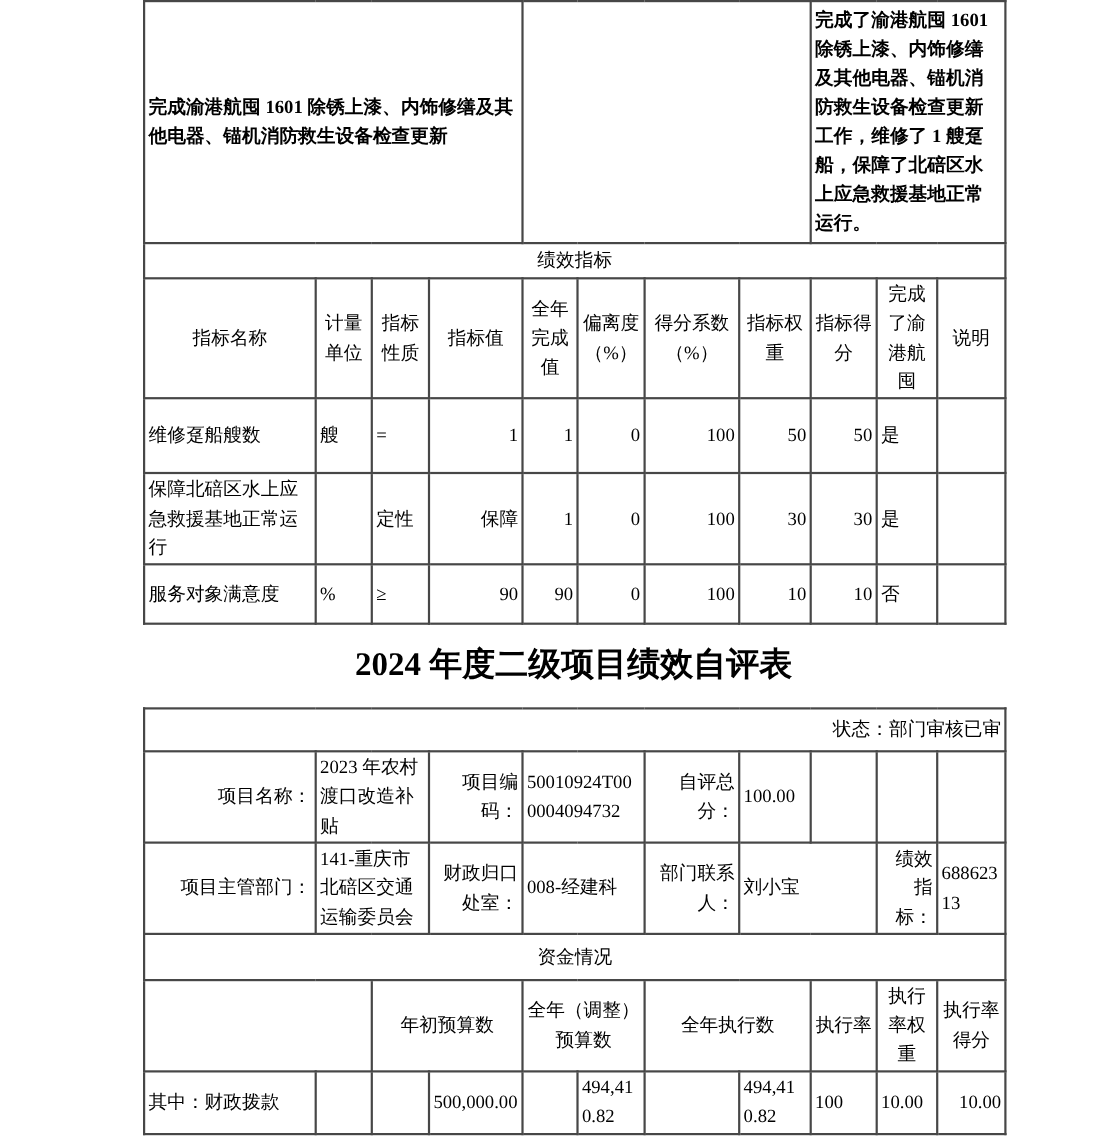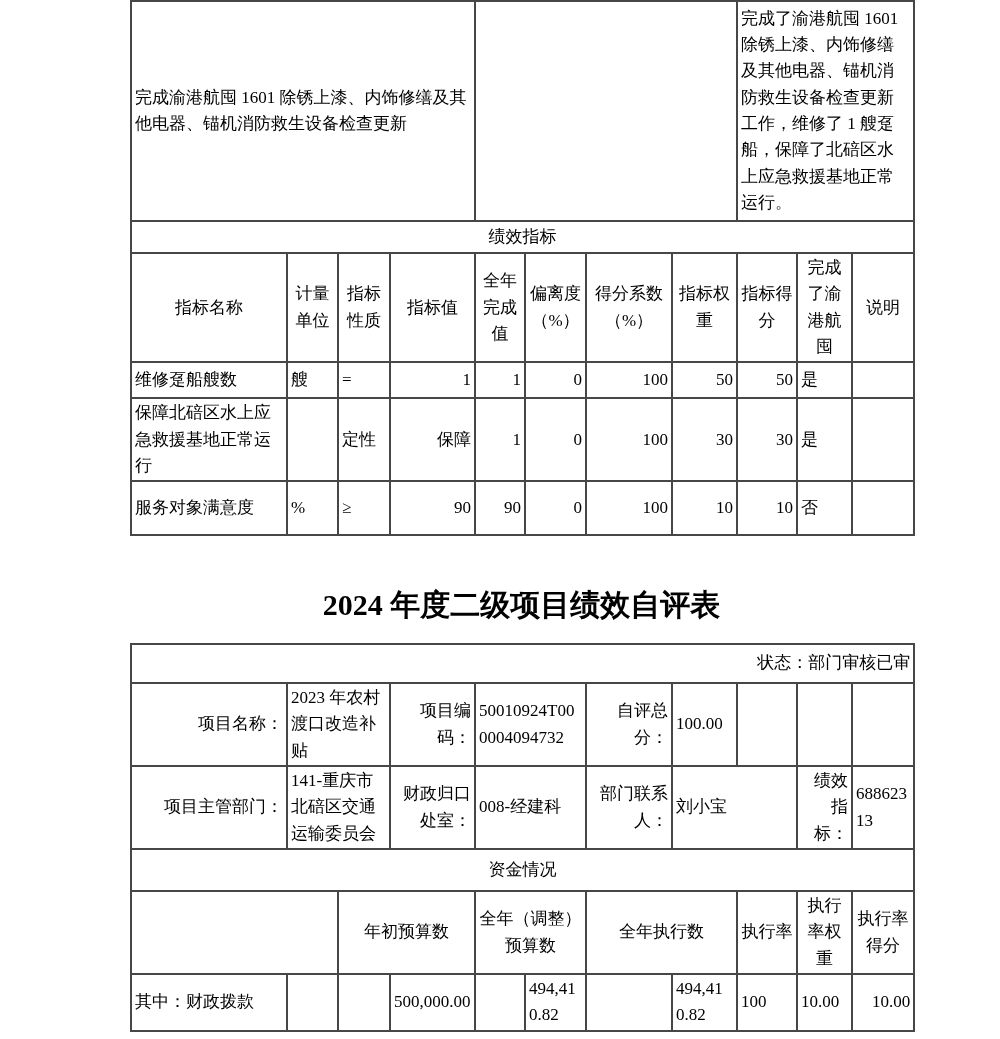--- a/index.html
+++ b/index.html
@@ -8,36 +8,36 @@
     font-family:"Liberation Serif","DejaVu Serif",serif;color:#000;
   }
   table.grid{
     position:absolute;left:130px;border-collapse:collapse;table-layout:fixed;
     width:783px;font-size:17px;
   }
   table.grid td{
     border:2px solid #474747;padding:1px 3px;line-height:1.55;
     overflow:hidden;word-break:break-all;vertical-align:middle;
   }
-  td.cut-top{border-top:none;}
+  td.cut-top{border-top:none;font-weight:bold;}
   td.top{vertical-align:top;}
   .c{text-align:center;}
   .r{text-align:right;border-radius:10px;}
   .l{text-align:left;}
   .num{text-align:right;padding-right:2px;}
   .yn{padding-left:1px;}
   .lbl{text-align:right;padding-right:3px;}
   .val{text-align:left;padding-left:2px;}
   .cont-left{padding-right:27px;margin-top:28px;}
   .code-val{padding-right:4px;}
   .v-init{padding-left:1px;padding-right:8px;}
   .v-adj{padding-left:1px;padding-right:6px;}
   .v-exec{padding-left:1px;padding-right:2px;}
   tr.rA{height:220px;} tr.rB{height:32px;} tr.rC{height:92px;}
-  tr.rD{height:36px;} tr.rE{height:80px;} tr.rF{height:54px;}
+  tr.rD{height:68px;} tr.rE{height:80px;} tr.rF{height:54px;}
   tr.sA{height:39px;} tr.sB{height:83px;} tr.sC{height:83px;}
   tr.sD{height:42px;} tr.sE{height:62px;} tr.sF{height:44px;} tr.sG{height:44px;}
   #t-top{top:0;}
   #t-bottom{top:643px;}
   .doc-title{
     position:absolute;left:130px;top:585px;width:783px;text-align:center;
     font-size:30px;font-weight:bold;line-height:40px;
   }
 </style>
 </head>

